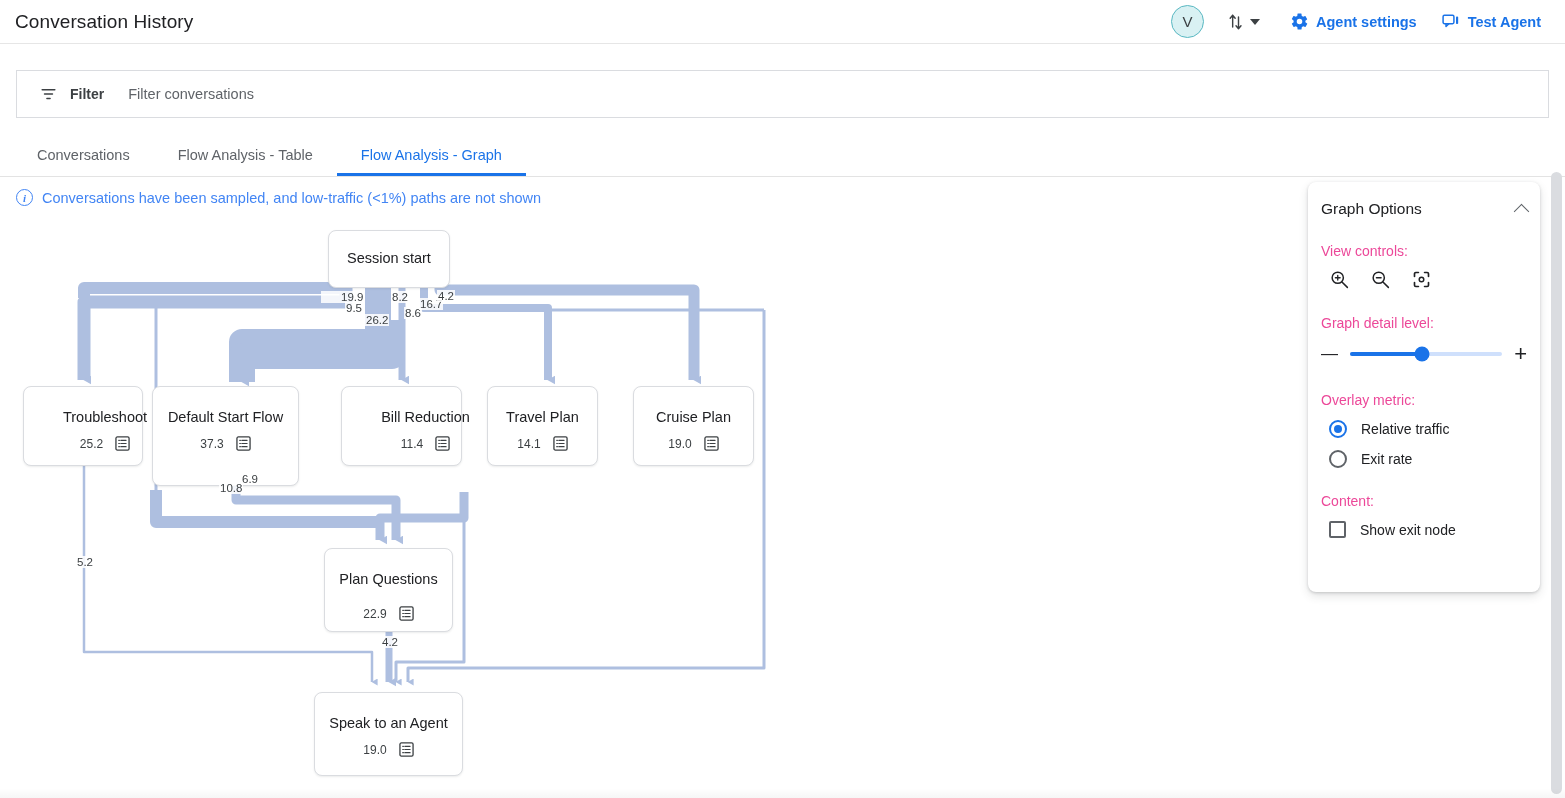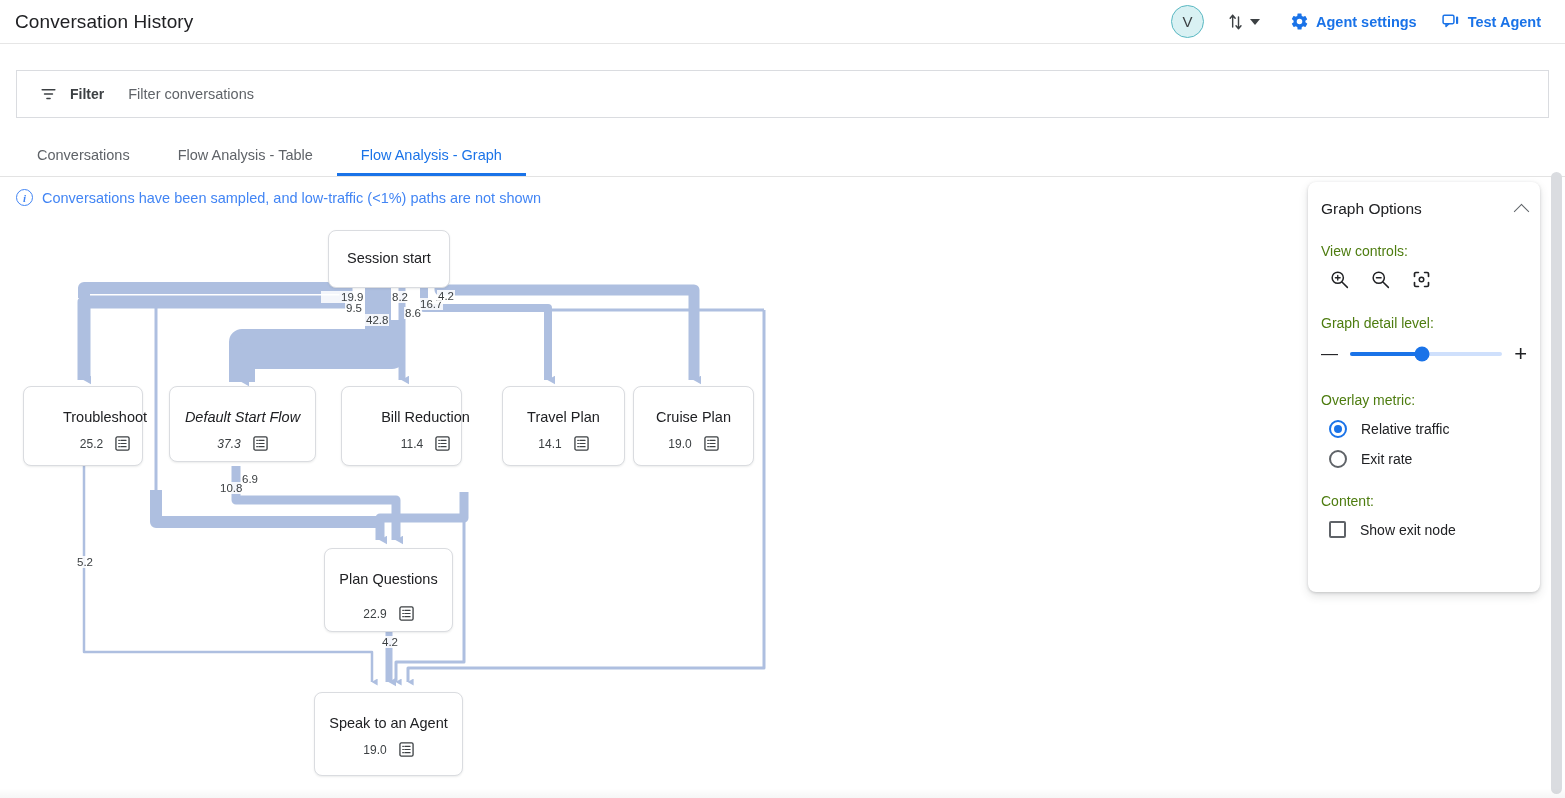--- a/index.html
+++ b/index.html
@@ -131,21 +131,21 @@
     padding: 18px 13px;
   }
   #go-header {
     display: flex; align-items: center; justify-content: space-between;
   }
   #go-title { font-size: 15.5px; color: #202124; }
   .chev-up { width: 11px; height: 11px; border-left: 1.6px solid #5f6368;
              border-top: 1.6px solid #5f6368; transform: rotate(45deg);
              margin-top: 4px; cursor: pointer; }
   .go-section-label {
-    font-size: 14px; color: #4d7c0f; margin-top: 25px; margin-bottom: 10px;
+    font-size: 14px; color: #ec4899; margin-top: 25px; margin-bottom: 10px;
   }
   #view-controls { display: flex; align-items: center; gap: 20px; margin-left: 8px; }
   .vc-icon { cursor: pointer; }
   #detail-row { display: flex; align-items: center; gap: 12px; margin-top: 4px; }
   .step-btn { cursor: pointer; color: #202124; }
   #slider-track {
     position: relative; flex: 1; height: 4px; border-radius: 2px;
     background: #cfe0fc; cursor: pointer;
   }
   #slider-fill {
@@ -300,21 +300,21 @@
     <span class="gnode-title">Troubleshoot</span>
     <div class="gnode-meta">
       <span class="gnode-value">25.2</span>
       <svg class="list-icon" viewBox="0 0 16 16">
         <rect x="1" y="1" width="14" height="14" rx="1.5" fill="none" stroke="#3c4043" stroke-width="1.4"></rect>
         <path d="M4 4.6h.7 M6.2 4.6h5.6 M4 8h.7 M6.2 8h5.6 M4 11.4h.7 M6.2 11.4h5.6" stroke="#3c4043" stroke-width="1.3" stroke-linecap="round"></path>
       </svg>
     </div>
   </div>
 
-  <div class="gnode" style="left:169px; top:216px; width:147px; height:76px;font-style:italic;">
+  <div class="gnode" style="left:152px; top:216px; width:147px; height:100px;">
     <span class="gnode-title">Default Start Flow</span>
     <div class="gnode-meta">
       <span class="gnode-value">37.3</span>
       <svg class="list-icon" viewBox="0 0 16 16">
         <rect x="1" y="1" width="14" height="14" rx="1.5" fill="none" stroke="#3c4043" stroke-width="1.4"></rect>
         <path d="M4 4.6h.7 M6.2 4.6h5.6 M4 8h.7 M6.2 8h5.6 M4 11.4h.7 M6.2 11.4h5.6" stroke="#3c4043" stroke-width="1.3" stroke-linecap="round"></path>
       </svg>
     </div>
   </div>
 
@@ -322,21 +322,21 @@
     <span class="gnode-title">Bill Reduction</span>
     <div class="gnode-meta">
       <span class="gnode-value">11.4</span>
       <svg class="list-icon" viewBox="0 0 16 16">
         <rect x="1" y="1" width="14" height="14" rx="1.5" fill="none" stroke="#3c4043" stroke-width="1.4"></rect>
         <path d="M4 4.6h.7 M6.2 4.6h5.6 M4 8h.7 M6.2 8h5.6 M4 11.4h.7 M6.2 11.4h5.6" stroke="#3c4043" stroke-width="1.3" stroke-linecap="round"></path>
       </svg>
     </div>
   </div>
 
-  <div class="gnode" style="left:487px; top:216px; width:123px; height:80px;margin-left:15px;">
+  <div class="gnode" style="left:487px; top:216px; width:111px; height:80px;">
     <span class="gnode-title">Travel Plan</span>
     <div class="gnode-meta">
       <span class="gnode-value">14.1</span>
       <svg class="list-icon" viewBox="0 0 16 16">
         <rect x="1" y="1" width="14" height="14" rx="1.5" fill="none" stroke="#3c4043" stroke-width="1.4"></rect>
         <path d="M4 4.6h.7 M6.2 4.6h5.6 M4 8h.7 M6.2 8h5.6 M4 11.4h.7 M6.2 11.4h5.6" stroke="#3c4043" stroke-width="1.3" stroke-linecap="round"></path>
       </svg>
     </div>
   </div>
 
@@ -368,21 +368,21 @@
       <span class="gnode-value">19.0</span>
       <svg class="list-icon" viewBox="0 0 16 16">
         <rect x="1" y="1" width="14" height="14" rx="1.5" fill="none" stroke="#3c4043" stroke-width="1.4"></rect>
         <path d="M4 4.6h.7 M6.2 4.6h5.6 M4 8h.7 M6.2 8h5.6 M4 11.4h.7 M6.2 11.4h5.6" stroke="#3c4043" stroke-width="1.3" stroke-linecap="round"></path>
       </svg>
     </div>
   </div>
 
   <span class="edge-label" style="left:321px; top:121px;padding-left:20px;">19.9</span>
   <span class="edge-label" style="left:345px; top:132px;">9.5</span>
-  <span class="edge-label" style="left:365px; top:144px;">42.8</span>
+  <span class="edge-label" style="left:365px; top:144px;">26.2</span>
   <span class="edge-label" style="left:391px; top:121px;">8.2</span>
   <span class="edge-label" style="left:404px; top:137px;">8.6</span>
   <span class="edge-label" style="left:419px; top:128px;">16.7</span>
   <span class="edge-label" style="left:437px; top:120px;">4.2</span>
   <span class="edge-label" style="left:219px; top:312px;">10.8</span>
   <span class="edge-label" style="left:241px; top:303px;">6.9</span>
   <span class="edge-label" style="left:76px; top:386px;">5.2</span>
   <span class="edge-label" style="left:381px; top:466px;">4.2</span>
 
 </div>

